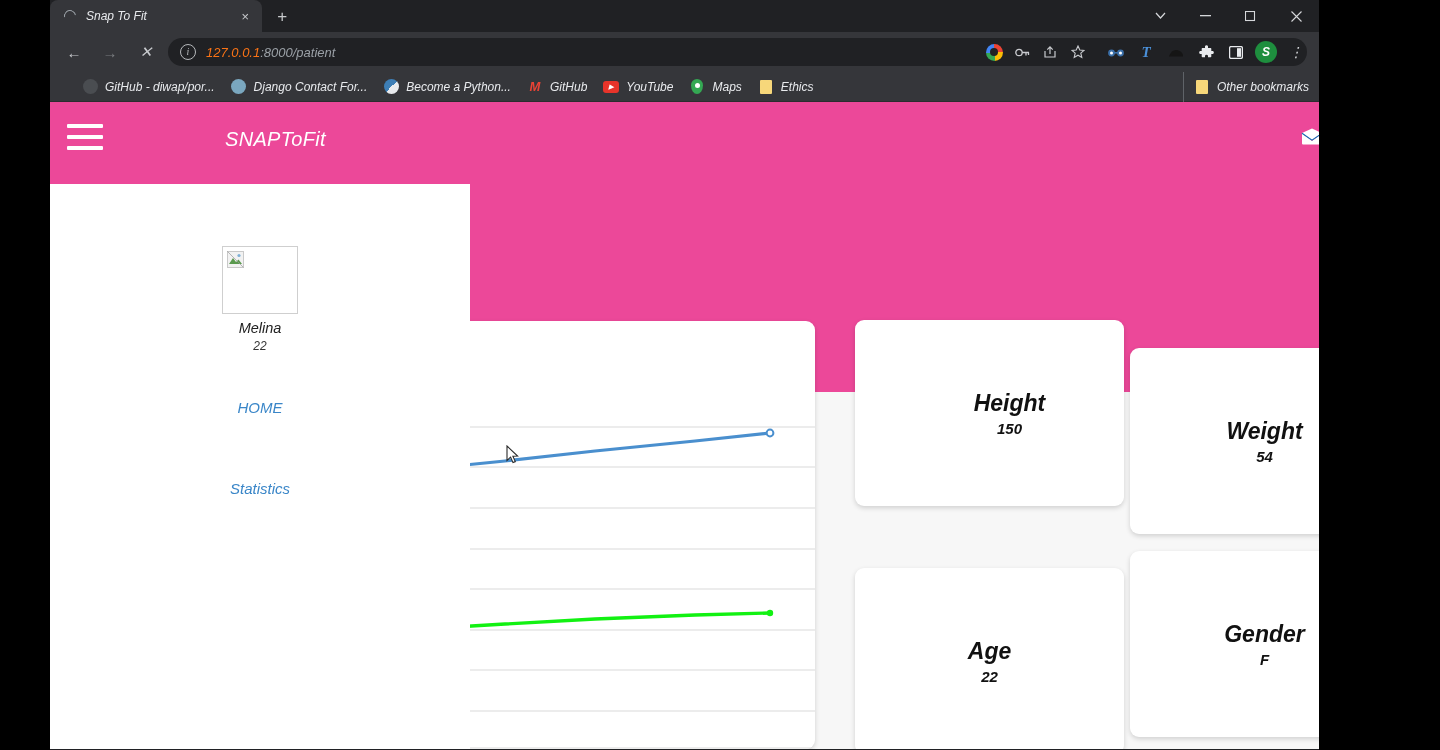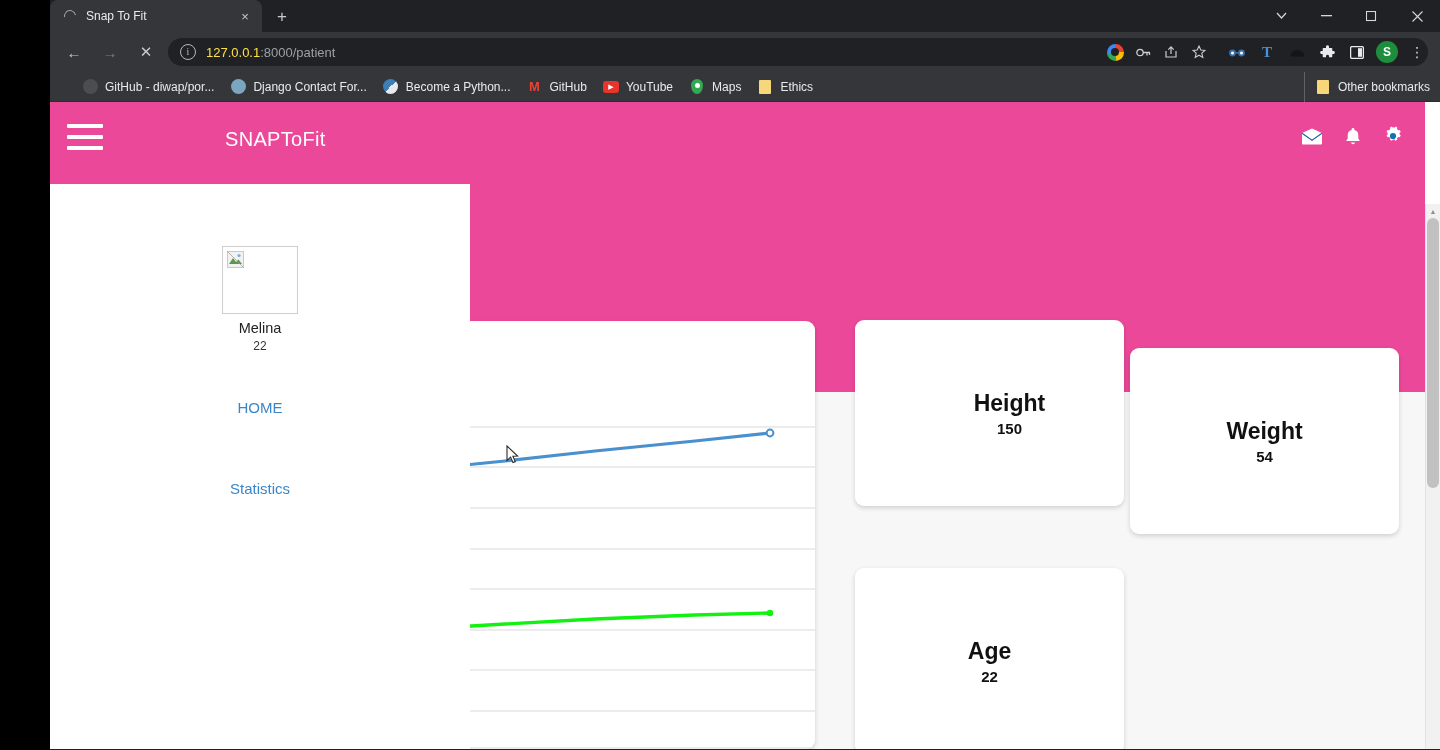--- a/index.html
+++ b/index.html
@@ -6,23 +6,24 @@
   html, body {
     width: 1440px; height: 750px;
     background: #000;
     font-family: "Liberation Sans", sans-serif;
     overflow: hidden;
   }
 
   
   .browser {
     position: absolute; left: 50px; top: 0;
-    width: 1390px; height: 750px;
+    width: 1269px; height: 750px;
     background: #202124;
     overflow: hidden;
+    font-style: italic;
   }
 
   
   .tabstrip {
     position: relative;
     height: 32px;
     background: #202124;
     display: flex;
     align-items: flex-end;
   }
@@ -102,21 +103,21 @@
     min-width: 0;
   }
   .omni-info {
     width: 16px; height: 16px; flex: none;
     border: 1.3px solid #b5b8bb; border-radius: 50%;
     color: #b5b8bb; font-size: 10px; line-height: 13px;
     text-align: center; margin-right: 10px;
     font-family: "Liberation Serif", serif;
   }
   .omni-url { font-size: 13px; color: #9aa0a6; white-space: nowrap; }
-  .omni-url b { color: #fde047; font-weight: normal; }
+  .omni-url b { color: #f97316; font-weight: normal; }
   .omni-actions {
     position: absolute; right: 228px; top: 0; height: 40px;
     display: flex; align-items: center; gap: 2px;
   }
   .omni-ic {
     width: 26px; height: 26px;
     display: flex; align-items: center; justify-content: center;
     color: #c9cbcf; font-size: 13px;
   }
   .ext-area {
@@ -544,20 +545,24 @@
       <div class="stat-value">150</div>
     </div>
     <div class="stat-card" style="left:1080px; top:218px; width:269px; height:186px;margin-top:28px;">
       <div class="stat-title">Weight</div>
       <div class="stat-value">54</div>
     </div>
     <div class="stat-card" style="left:805px; top:466px; width:269px; height:186px;">
       <div class="stat-title">Age</div>
       <div class="stat-value">22</div>
     </div>
+    <div class="stat-card" style="left:1080px; top:449px; width:269px; height:186px;">
+      <div class="stat-title">Gender</div>
+      <div class="stat-value">F</div>
+    </div>
 
     <div class="drawer">
       <div class="avatar-box">
         <svg class="broken-img" viewBox="0 0 17 17">
           <rect x="0.5" y="0.5" width="16" height="16" fill="#f2f2f2" stroke="#bdbdbd" stroke-width="0.8"></rect>
           <path d="M2 13 L6 7 L9 11 L11.5 8.5 L15 13 Z" fill="#5b9a4e"></path>
           <circle cx="12" cy="4.5" r="1.6" fill="#7fb0d6"></circle>
           <path d="M0.5 0.5 L16.5 16.5" stroke="#9a9a9a" stroke-width="0.7"></path>
         </svg>
       </div>

